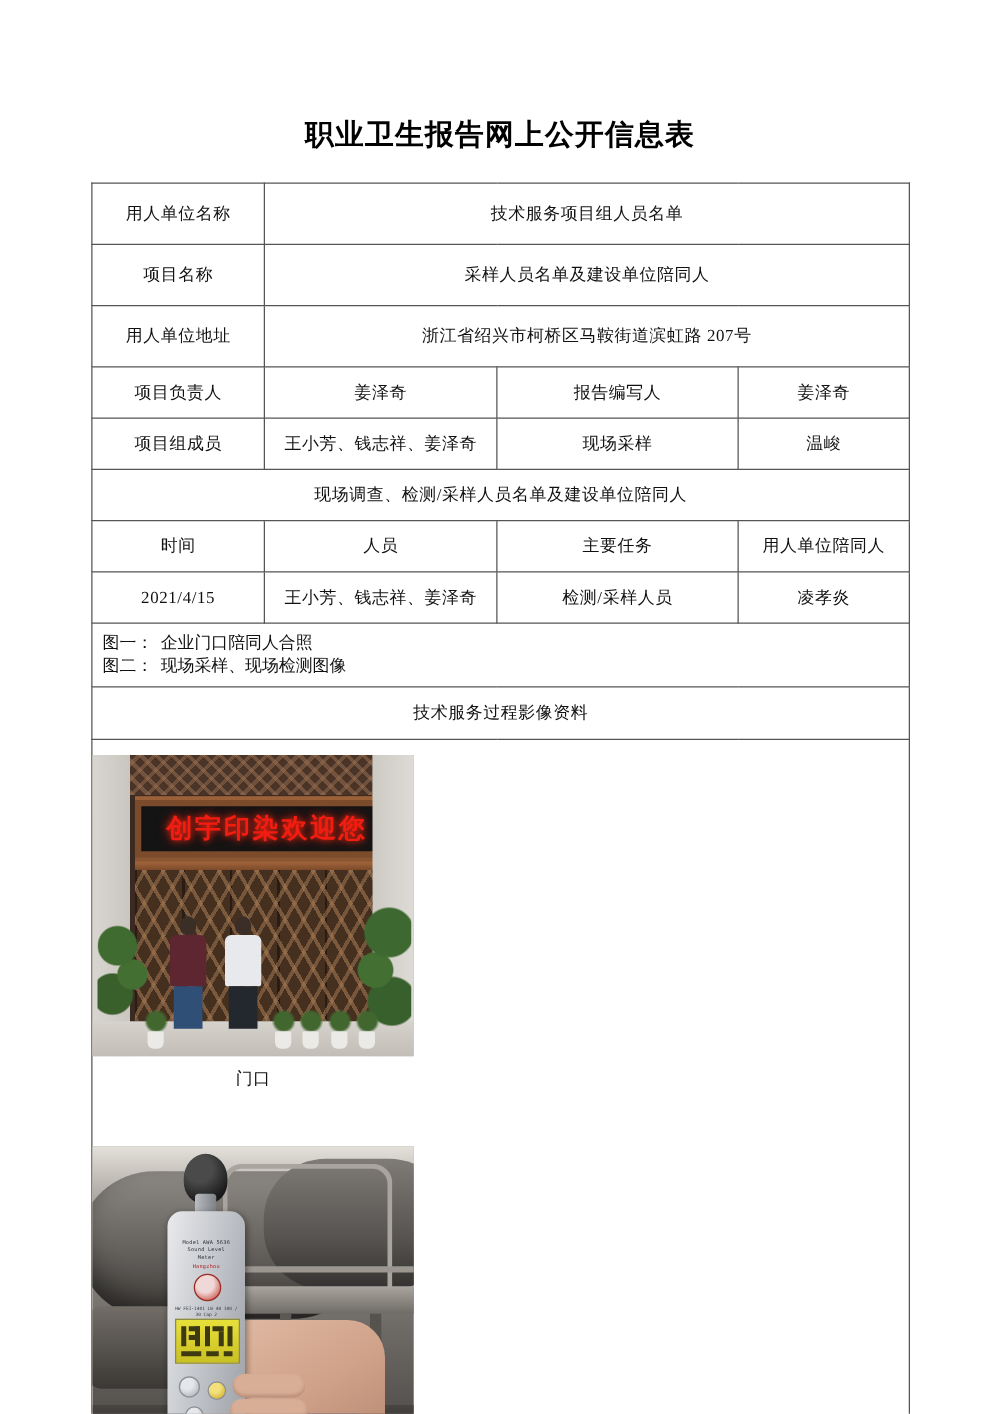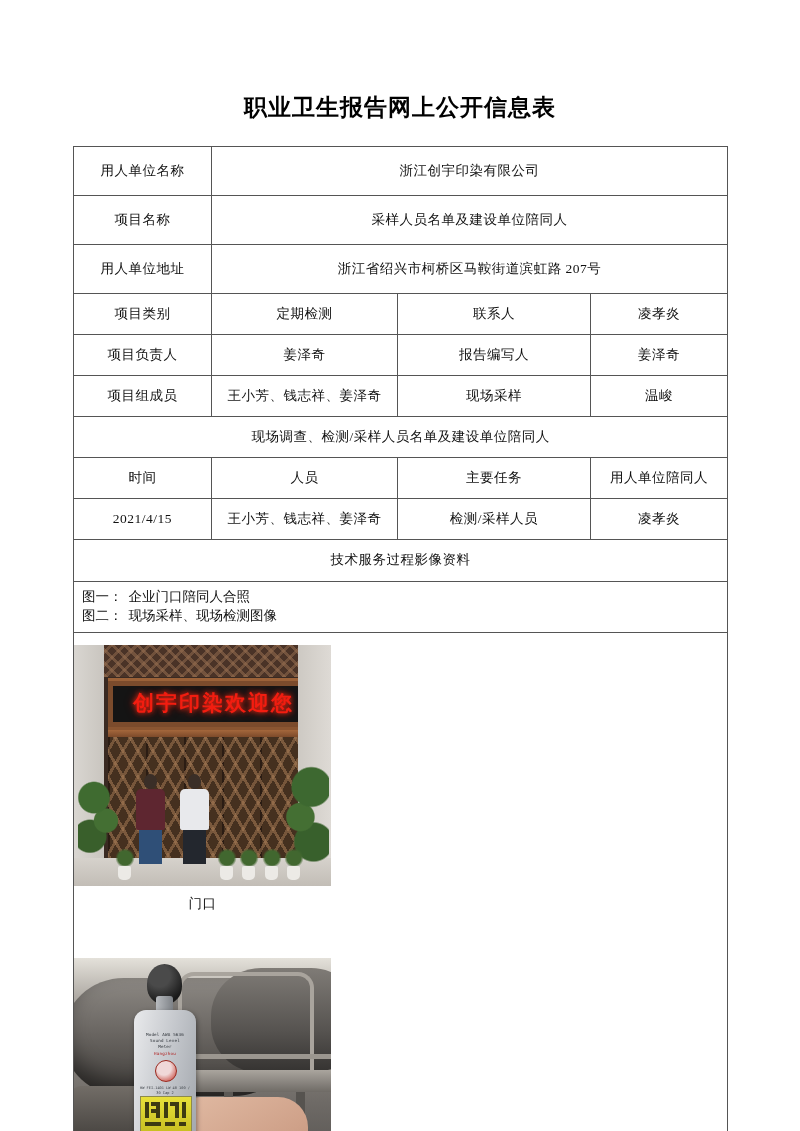--- a/index.html
+++ b/index.html
@@ -340,39 +340,33 @@
     <colgroup>
       <col style="width:138px">
       <col style="width:186px">
       <col style="width:193px">
       <col style="width:137px">
     </colgroup>
     <tbody>
 
       <tr class="r-tall">
         <td class="cell-label">用人单位名称</td>
-        <td class="cell-value" colspan="3">浙江创宇印染有限公司</td>
+        <td class="cell-value" colspan="3">技术服务项目组人员名单</td>
       </tr>
 
       <tr class="r-tall">
         <td class="cell-label">项目名称</td>
         <td class="cell-value" colspan="3">采样人员名单及建设单位陪同人</td>
       </tr>
 
       <tr class="r-tall">
         <td class="cell-label">用人单位地址</td>
         <td class="cell-value" colspan="3">浙江省绍兴市柯桥区马鞍街道滨虹路 207号</td>
       </tr>
 
-      <tr class="r-mid">
-        <td class="cell-label">项目类别</td>
-        <td class="cell-value">定期检测</td>
-        <td class="cell-label">联系人</td>
-        <td class="cell-value">凌孝炎</td>
-      </tr>
 
 
       <tr class="r-mid">
         <td class="cell-label">项目负责人</td>
         <td class="cell-value">姜泽奇</td>
         <td class="cell-label">报告编写人</td>
         <td class="cell-value">姜泽奇</td>
       </tr>
 
       <tr class="r-mid">
@@ -392,35 +386,35 @@
         <td class="cell-label" style="width:163px">主要任务</td>
         <td class="cell-label" style="width:167px">用人单位陪同人</td>
       </tr>
 
 
       <tr class="r-mid">
         <td class="cell-value">2021/4/15</td>
         <td class="cell-value">王小芳、钱志祥、姜泽奇</td>
         <td class="cell-value">检测/采样人员</td>
         <td class="cell-value">凌孝炎</td>
-      </tr>
-
-      <tr>
-        <td class="band media-cell" colspan="4">技术服务过程影像资料</td>
       </tr>
 
       <tr>
         <td class="figure-list-cell" colspan="4">
           <div class="figure-line">
             <span class="fig-key">图一：</span><span class="fig-txt">企业门口陪同人合照</span>
           </div>
           <div class="figure-line">
             <span class="fig-key">图二：</span><span class="fig-txt">现场采样、现场检测图像</span>
           </div>
         </td>
+      </tr>
+
+      <tr>
+        <td class="band media-cell" colspan="4">技术服务过程影像资料</td>
       </tr>
 
       <tr>
         <td class="photos-cell" colspan="4">
           <div class="photo-row">
 
             <div class="photo-block">
               <div class="photo-frame">
                 <div class="p1-wall"></div>
                 <div class="p1-facade"></div>

